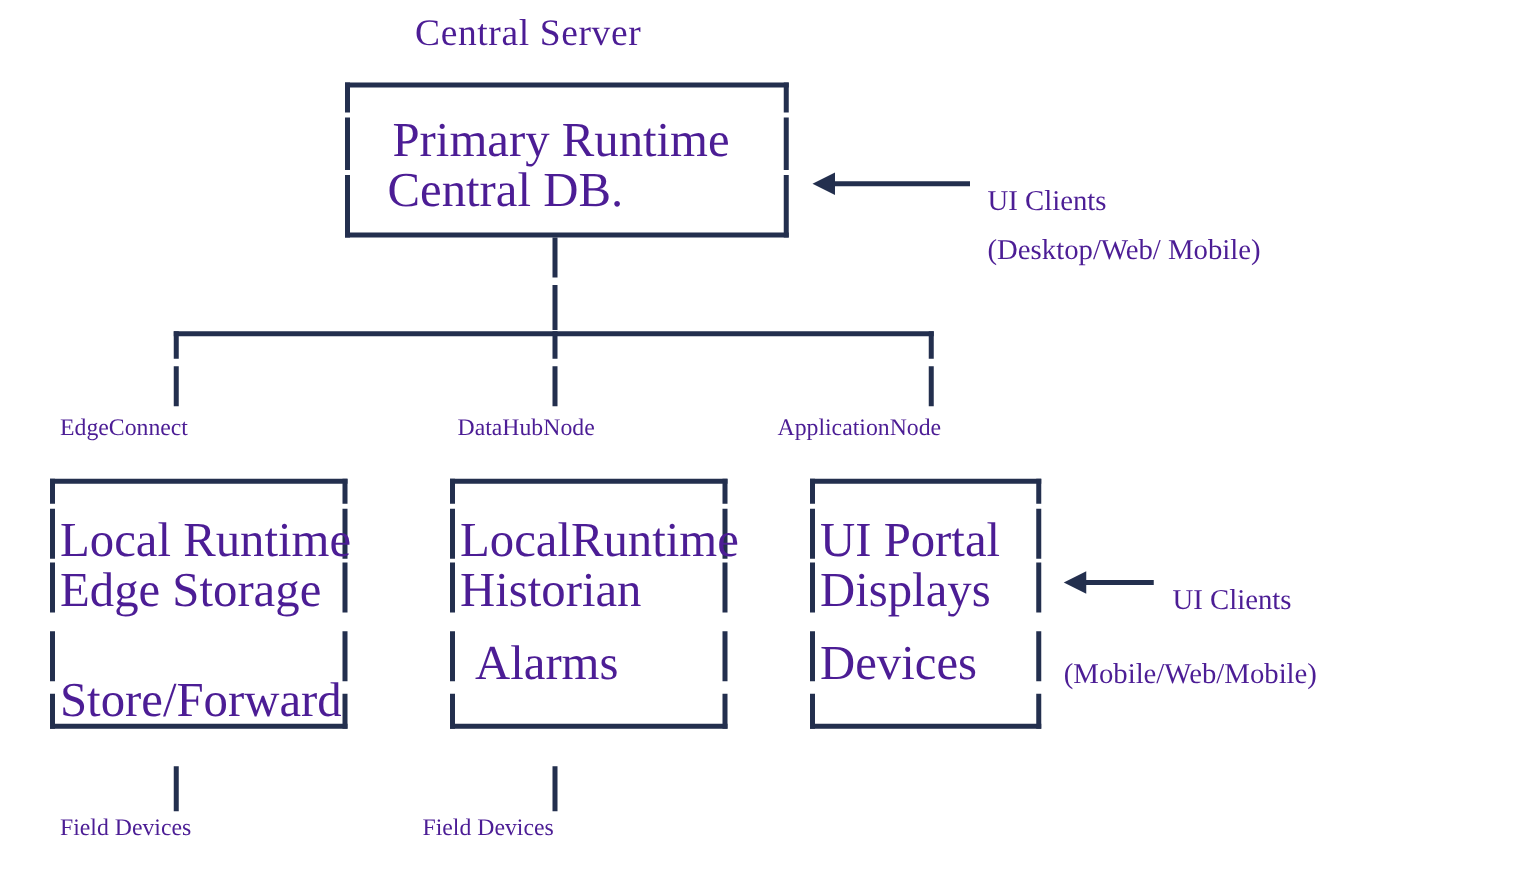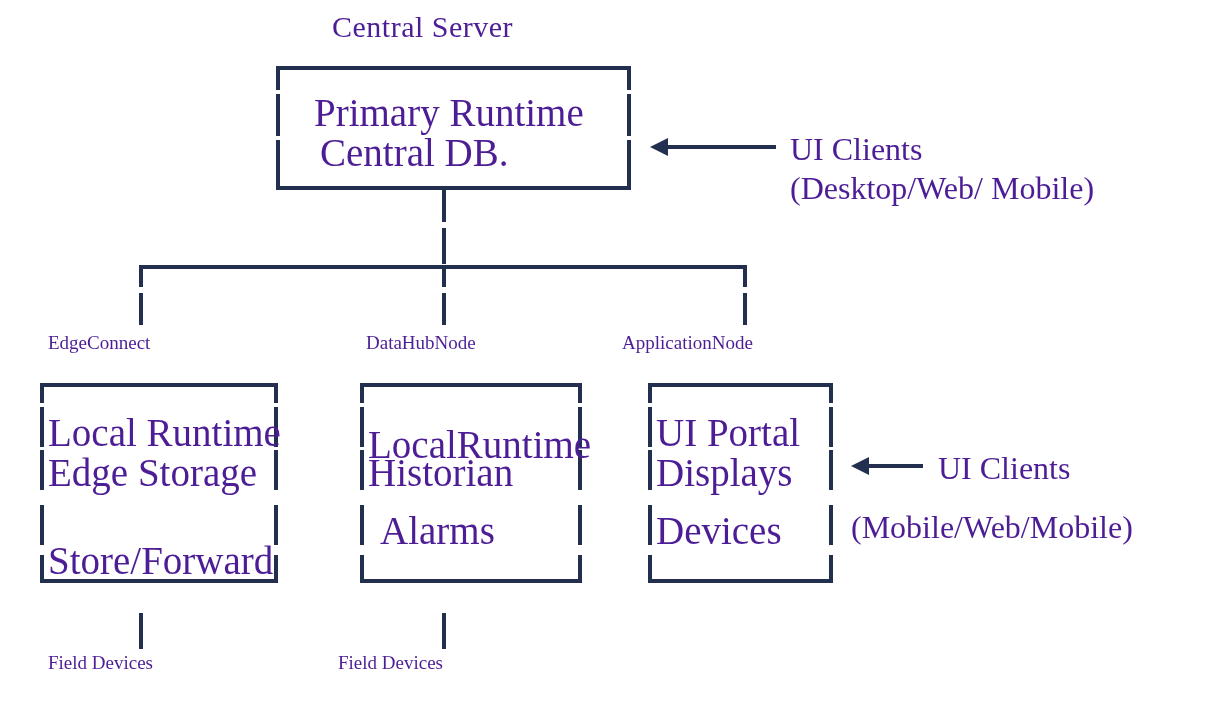--- a/index.html
+++ b/index.html
@@ -33,22 +33,23 @@
   }
   .t-node {
     font-size: 19px;
     letter-spacing: 0px;
   }
   .t-item {
     font-size: 39px;
     letter-spacing: 0px;
   }
   .t-ann {
-    font-size: 32px;
+    font-size: 23px;
     letter-spacing: 0px;
+    margin-top: 16px;
   }
 
   
   .hbar {
     position: absolute;
     height: 4px;
     background: #232f4e;
   }
   .vbar {
     position: absolute;
@@ -91,21 +92,21 @@
 
     <div class="vseg" style="left:276px; top:66px; height:24px;"></div>
     <div class="vseg" style="left:276px; top:94px; height:42px;"></div>
     <div class="vseg" style="left:276px; top:140px; height:50px;"></div>
 
     <div class="vseg" style="left:627px; top:66px; height:24px;"></div>
     <div class="vseg" style="left:627px; top:94px; height:42px;"></div>
     <div class="vseg" style="left:627px; top:140px; height:50px;"></div>
 
     <div class="txt t-item" style="left:314px; top:93px;">Primary Runtime</div>
-    <div class="txt t-item" style="left:320px; top:133px;text-align:right;">Central DB.</div>
+    <div class="txt t-item" style="left:310px; top:133px;text-align:right;">Central DB.</div>
   </div>
 
   <div>
     <div class="arrow-head" style="left:650px; top:138px;"></div>
     <div class="arrow-line" style="left:666px; top:145px; width:110px;"></div>
     <div class="txt t-ann" style="left:790px; top:133px;">UI Clients</div>
     <div class="txt t-ann" style="left:790px; top:172px;">(Desktop/Web/ Mobile)</div>
   </div>
 
   <div>
@@ -162,21 +163,21 @@
     <div class="vseg" style="left:360px; top:450px; height:40px;"></div>
     <div class="vseg" style="left:360px; top:505px; height:40px;"></div>
     <div class="vseg" style="left:360px; top:555px; height:28px;"></div>
 
     <div class="vseg" style="left:578px; top:383px; height:20px;"></div>
     <div class="vseg" style="left:578px; top:407px; height:40px;"></div>
     <div class="vseg" style="left:578px; top:450px; height:40px;"></div>
     <div class="vseg" style="left:578px; top:505px; height:40px;"></div>
     <div class="vseg" style="left:578px; top:555px; height:28px;"></div>
 
-    <div class="txt t-item" style="left:368px; top:425px;">LocalRuntime</div>
+    <div class="txt t-item" style="left:368px; top:413px;">LocalRuntime</div>
     <div class="txt t-item" style="left:368px; top:453px;">Historian</div>
     <div class="txt t-item" style="left:380px; top:511px;">Alarms</div>
 
     <div class="vbar" style="left:442px; top:613px; height:36px;"></div>
     <div class="txt t-node" style="left:338px; top:653px;">Field Devices</div>
   </div>
 
   <div>
     <div class="txt t-node" style="left:622px; top:333px;">ApplicationNode</div>
 

